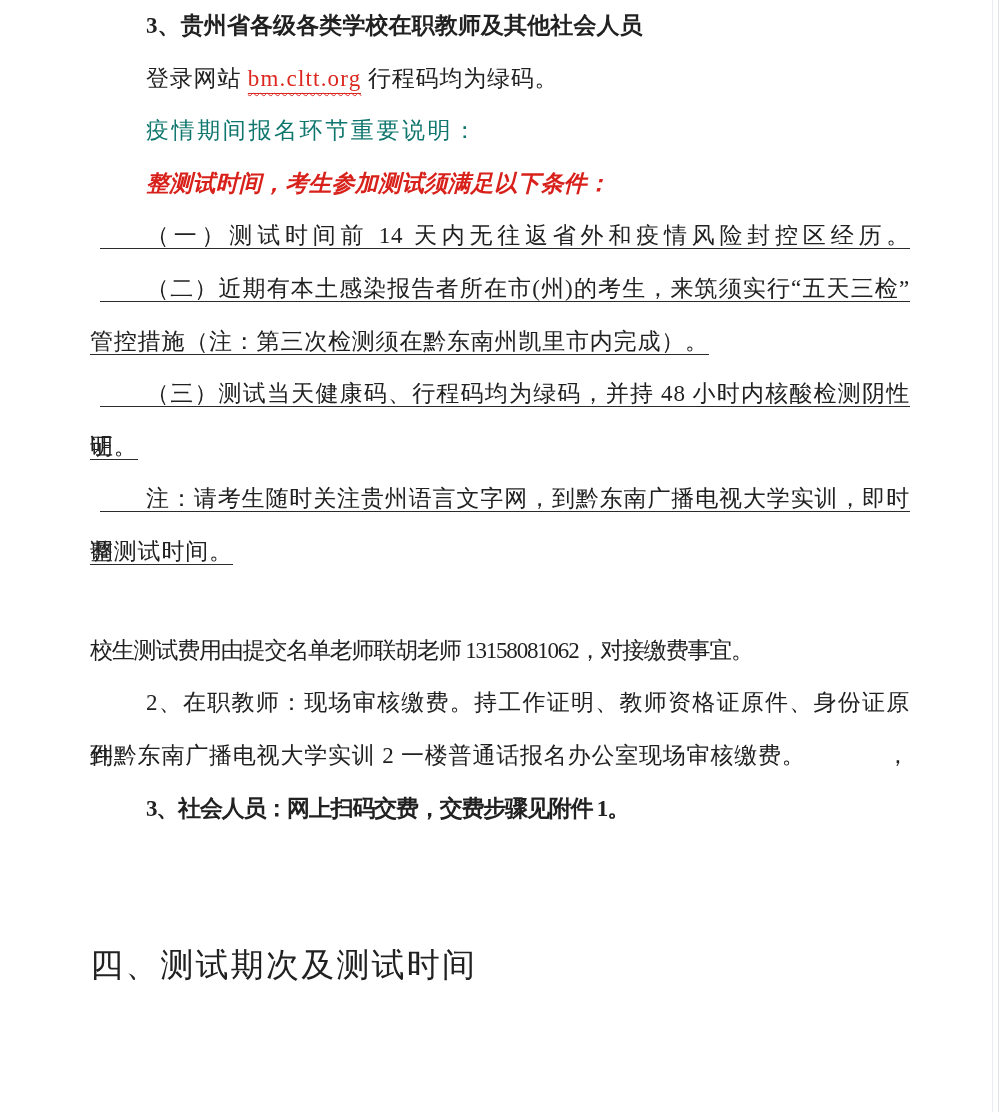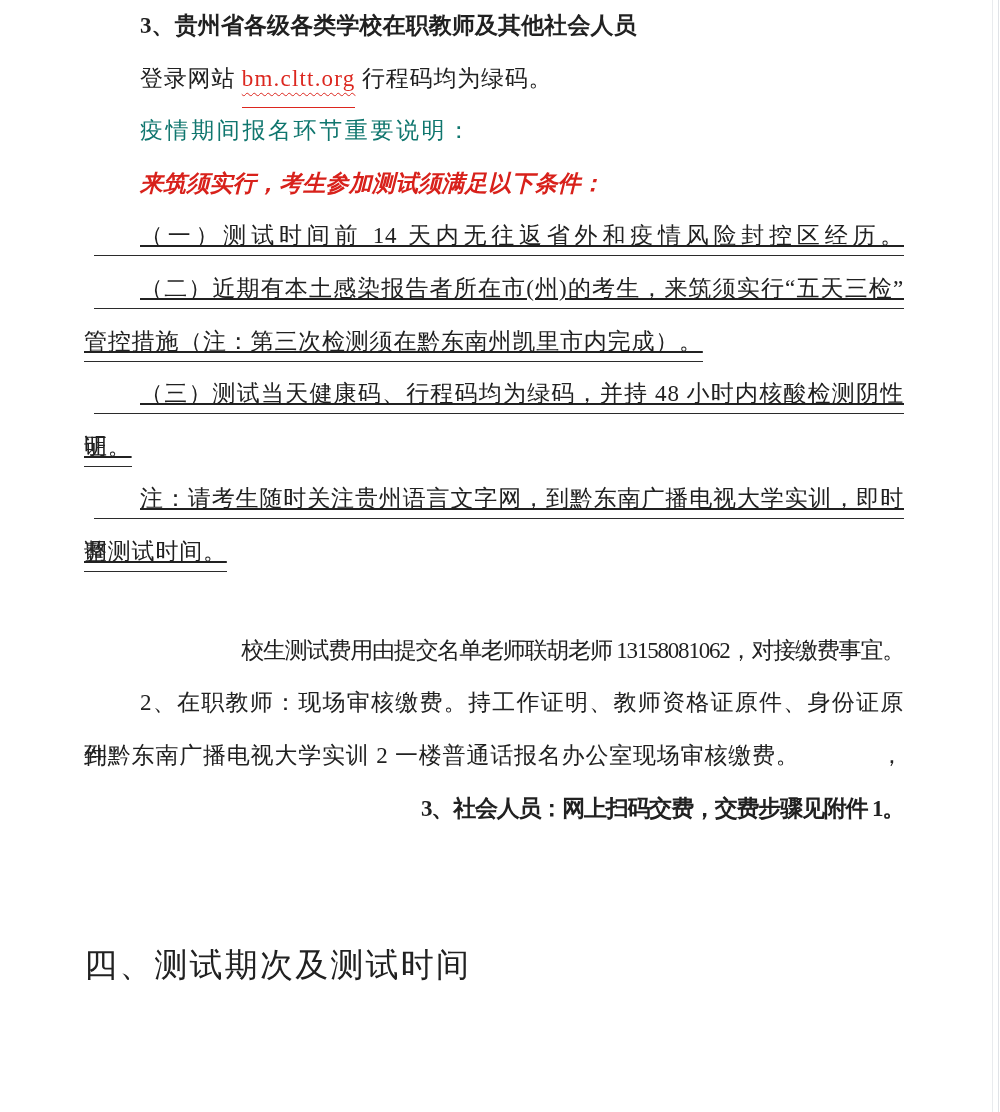--- a/index.html
+++ b/index.html
@@ -6,41 +6,41 @@
   .page{
     position:relative;
     width:1000px;height:1112px;
     background:#ffffff;
     overflow:hidden;
     font-family:"Liberation Serif","DejaVu Serif",serif;
     color:#212121;
   }
   .edge-a{position:absolute;top:0;bottom:0;left:992px;width:1px;background:#e9ebee;}
   .edge-b{position:absolute;top:0;bottom:0;left:998px;width:1px;background:#e0e3e7;}
-  .content{position:absolute;left:84px;top:0;width:820px;}
+  .content{position:absolute;left:90px;top:0;width:820px;}
   .ln{
     height:52.6px;line-height:52.6px;
     font-size:23px;letter-spacing:.8px;
     white-space:nowrap;
   }
   .ind{text-indent:56px;}
   .fill{white-space:normal;text-align:justify;text-align-last:justify;}
   .b{font-weight:bold;letter-spacing:.1px;}
   .red{color:#0f766e;letter-spacing:2.6px;}
   .redbold{color:#d8211b;font-weight:bold;font-style:italic;letter-spacing:.2px;}
-  .ul{border-bottom:1.6px solid #2b2b2b;padding-bottom:7px;text-decoration:underline;}
+  .ul{border-bottom:1.6px solid #2b2b2b;padding-bottom:0;}
   .ul.lead{margin-left:-46px;padding-left:46px;}
   .h-pay{font-size:27px;font-weight:bold;letter-spacing:9px;}
   .h-sched{font-size:33px;font-weight:normal;letter-spacing:2.2px;}
   .sp1{height:46.2px;}
   .sp2{height:103.5px;}
-  .tight{letter-spacing:-1.2px;text-align:right;}
+  .tight{letter-spacing:-1.2px;}
   .link{
     color:#dc271f;letter-spacing:1.2px;
-    border-bottom:1.6px solid #dc271f;padding-bottom:16px;
+    border-bottom:1.6px solid #dc271f;padding-bottom:2px;
     cursor:pointer;
   }
   .wavy{
     text-decoration:underline wavy #dc271f 1px;
     text-underline-offset:6px;
   }
 </style>
 </head>
 <body>
 
@@ -53,21 +53,21 @@
 
     <div class="ln ind">
       <span>登录网站 </span><span class="link"><span class="wavy">bm.cltt.org</span></span><span> 行程码均为绿码。</span>
     </div>
 
     <div class="ln ind red">
       <span>疫情期间报名环节重要说明：</span>
     </div>
 
     <div class="ln ind redbold">
-      <span>来筑须实行，考生参加测试须满足以下条件：</span>
+      <span>整测试时间，考生参加测试须满足以下条件：</span>
     </div>
 
     <div class="ln ind fill">
       <span class="ul lead">（一）测试时间前 14 天内无往返省外和疫情风险封控区经历。</span>
     </div>
 
     <div class="ln ind fill">
       <span class="ul lead">（二）近期有本土感染报告者所在市(州)的考生，来筑须实行“五天三检”</span>
     </div>
 

